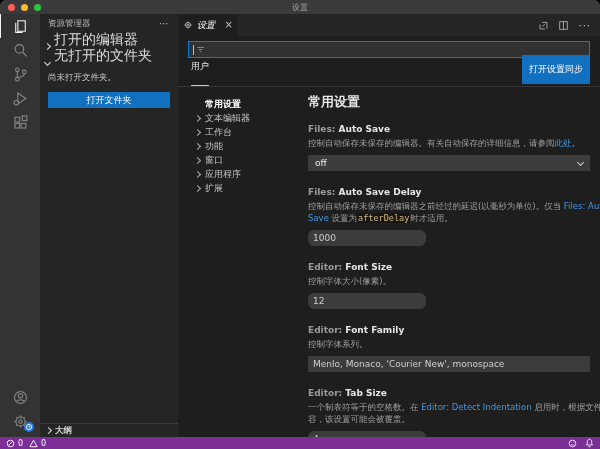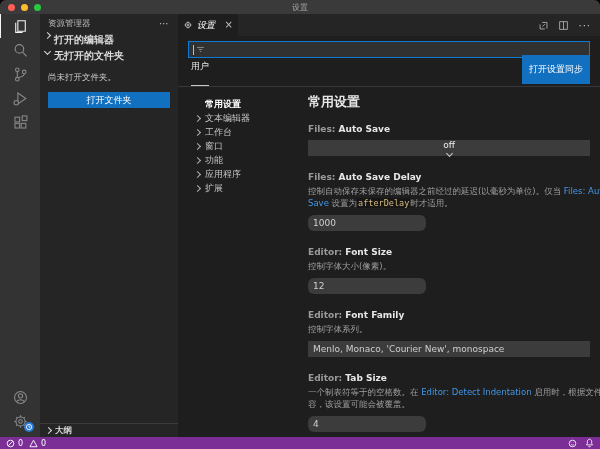--- a/index.html
+++ b/index.html
@@ -18,21 +18,21 @@
   .activitybar{width:40px;background:#333333;display:flex;flex-direction:column;align-items:center;flex-shrink:0;}
   .ab-icon{width:40px;height:24px;display:flex;align-items:center;justify-content:center;color:#8a8a8a;cursor:pointer;box-sizing:border-box;}
   .ab-icon.active{color:#f5f5f5;border-left:1px solid #f5f5f5;}
   .ab-bottom{margin-top:auto;display:flex;flex-direction:column;align-items:center;padding-bottom:4px;}
   .gear-wrap{position:relative;}
   .sync-badge{position:absolute;right:6px;bottom:1px;width:10px;height:10px;border-radius:50%;background:#2b7cd8;display:flex;align-items:center;justify-content:center;}
   
   .sidebar{width:138px;background:#252526;color:#cccccc;flex-shrink:0;position:relative;box-sizing:border-box;}
   .sb-header{height:19px;display:flex;align-items:center;justify-content:space-between;padding:0 8px;font-size:8.5px;color:#bcbcbc;}
   .sb-more{color:#bcbcbc;font-size:10px;letter-spacing:1px;cursor:pointer;}
-  .sb-row{height:16px;display:flex;align-items:flex-start;gap:4px;padding-left:5px;font-size:10px;font-weight:bold;color:#dcdcdc;cursor:pointer;}
+  .sb-row{height:16px;display:flex;align-items:flex-end;gap:4px;padding-left:5px;font-size:14px;font-weight:normal;color:#dcdcdc;cursor:pointer;}
   .sb-empty{padding:7px 8px 3px 8px;font-size:8.5px;color:#cccccc;}
   .open-folder-btn{margin:5px 8px;height:16px;background:#1270c0;color:#ffffff;font-size:9px;display:flex;align-items:center;justify-content:center;cursor:pointer;}
   .outline-row{position:absolute;left:0;right:0;bottom:0;height:13px;border-top:1px solid #3b3b3c;display:flex;align-items:center;gap:4px;padding-left:6px;font-size:8.5px;font-weight:bold;color:#dcdcdc;cursor:pointer;}
   .chev{display:inline-block;width:4px;height:4px;border-right:1px solid currentColor;border-bottom:1px solid currentColor;flex-shrink:0;}
   .chev.right{transform:rotate(-45deg);}
   .chev.down{transform:rotate(45deg);}
   
   .editor{flex:1;display:flex;flex-direction:column;background:#1e1e1e;min-width:0;}
   .tabstrip{height:22px;background:#252526;display:flex;align-items:stretch;flex-shrink:0;}
   .tab{width:60px;background:#1e1e1e;display:flex;align-items:center;gap:4px;padding:0 5px;cursor:pointer;box-sizing:border-box;}
@@ -60,21 +60,21 @@
   .setting-label{font-size:9px;margin-bottom:3px;}
   .setting-label .cat{color:#9b9b9b;font-weight:bold;}
   .setting-label .name{color:#e7e7e7;font-weight:bold;}
   .desc-line{font-size:8.5px;color:#9f9f9f;line-height:12px;white-space:nowrap;}
   .tlink{color:#4097e8;cursor:pointer;text-decoration:none;}
   .tcode{font-family:"DejaVu Sans Mono","Liberation Mono",monospace;color:#d7ba7d;background:#161616;font-size:8.5px;padding:0 1px;}
   .control{margin-top:6px;}
   .setting-input{background:#3c3c3c;border:none;outline:none;color:#cfcfcf;font-size:9px;height:16px;padding:0 5px;box-sizing:border-box;font-family:inherit;display:block;}
   .setting-input.narrow{width:118px;border-radius:6px;}
   .setting-input.wide{width:282px;}
-  .select{width:282px;height:16px;background:#3c3c3c;color:#eeeeee;font-size:9px;display:flex;align-items:center;justify-content:space-between;padding:0 7px;box-sizing:border-box;cursor:pointer;flex-direction:column;}
+  .select{width:282px;height:16px;background:#3c3c3c;color:#eeeeee;font-size:9px;display:flex;align-items:center;justify-content:space-between;padding:0 7px;box-sizing:border-box;cursor:pointer;}
   .select .chev{color:#cccccc;margin-top:-2px;}
   
   .statusbar{height:12px;background:#7b2e96;color:#ffffff;display:flex;align-items:center;font-size:8px;padding:0 6px;}
   .sb-left{display:flex;align-items:center;gap:3px;cursor:pointer;}
   .sb-right{margin-left:auto;display:flex;align-items:center;gap:8px;}
   .sb-right .sicon{cursor:pointer;display:flex;align-items:center;}
   svg{display:block;}
 </style>
 </head>
 <body>
@@ -248,46 +248,49 @@
             <div class="toc-item">
               <span class="tchev">
                 <i class="chev right"></i>
               </span>
               <span>工作台</span>
             </div>
             <div class="toc-item">
               <span class="tchev">
                 <i class="chev right"></i>
               </span>
+              <span>功能</span>
+            </div>
+            <div class="toc-item">
+              <span class="tchev">
+                <i class="chev right"></i>
+              </span>
               <span>窗口</span>
-            </div>
-            <div class="toc-item">
-              <span class="tchev">
-                <i class="chev right"></i>
-              </span>
-              <span>功能</span>
             </div>
             <div class="toc-item">
               <span class="tchev">
                 <i class="chev right"></i>
               </span>
               <span>应用程序</span>
             </div>
             <div class="toc-item">
               <span class="tchev">
                 <i class="chev right"></i>
               </span>
               <span>扩展</span>
             </div>
           </div>
         <div class="settings-list">
           <div class="settings-heading">常用设置</div>
           <div>
               <div class="setting-row">
                 <div class="setting-label"><span class="cat">Files: </span><span class="name">Auto Save</span></div>
+                <div>
+                  <div class="desc-line"><span>控制自动保存未保存的编辑器。有关自动保存的详细信息，请参阅</span><a class="tlink">此处</a><span>。</span></div>
+                </div>
                 <div class="control">
                   <div class="select">
                     <span>off</span>
                     <i class="chev down"></i>
                   </div>
                 </div>
               </div>
               <div class="setting-row">
                 <div class="setting-label"><span class="cat">Files: </span><span class="name">Auto Save Delay</span></div>
                 <div>

